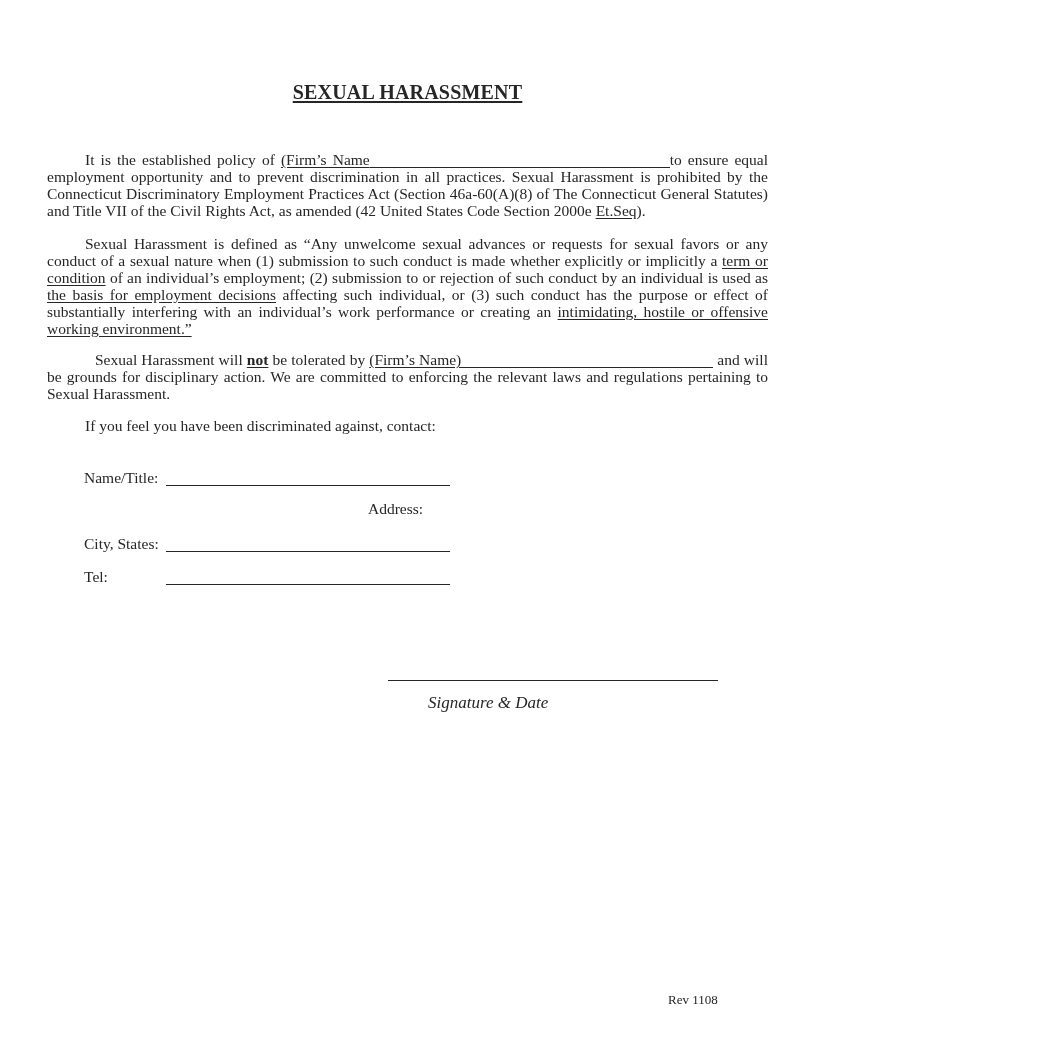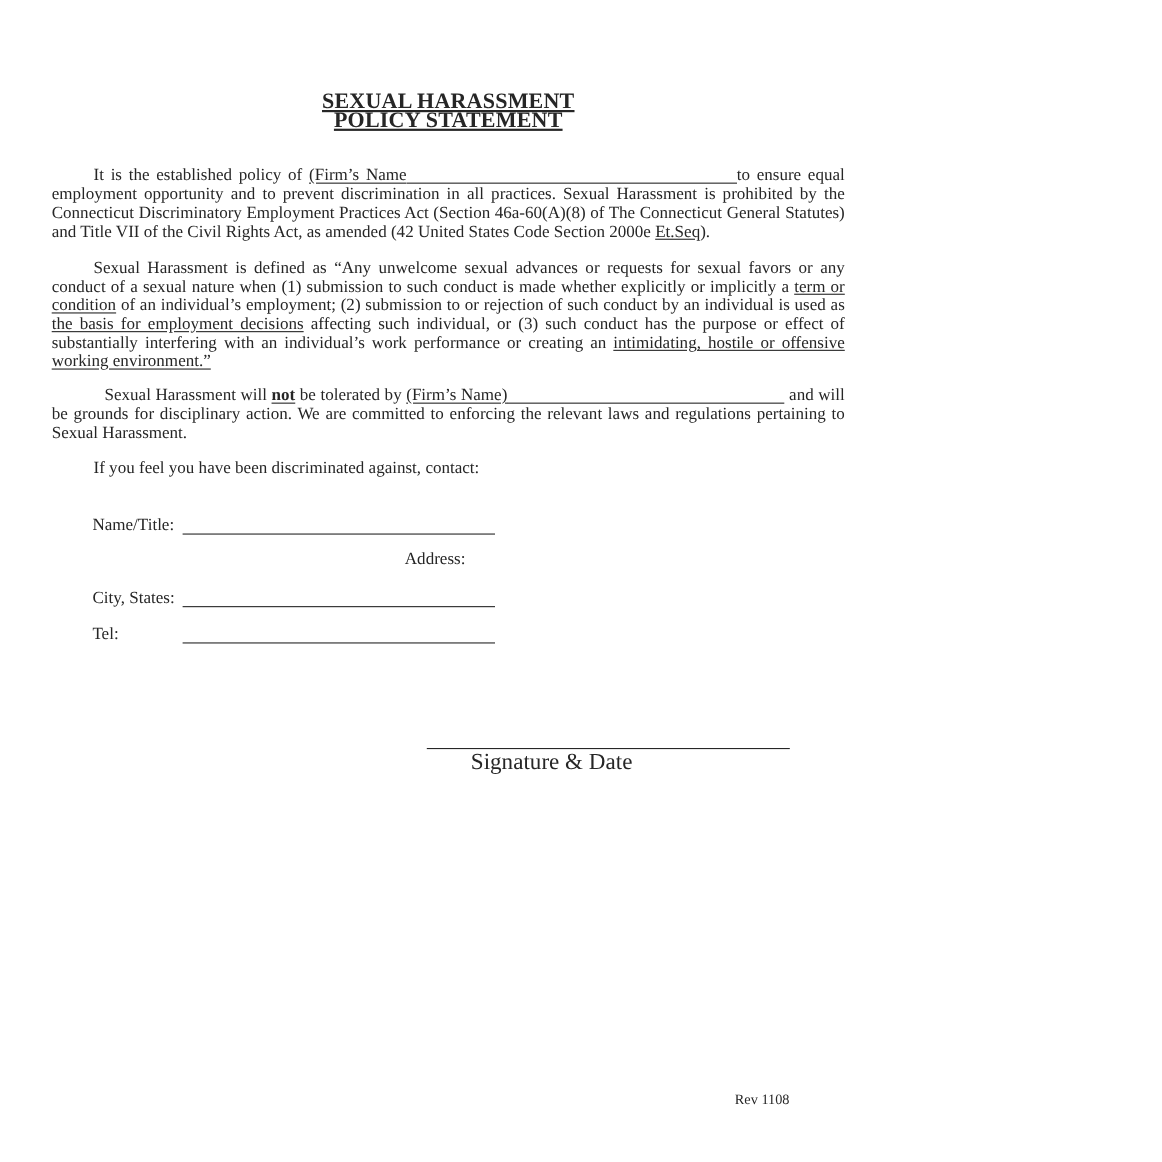--- a/index.html
+++ b/index.html
@@ -51,36 +51,35 @@
     border-bottom: 1px solid #262626;
     height: 17px;
   }
   .f1 { top: 467px; }
   .f2 { top: 500px; flex-direction: column; }
   .f3 { top: 533px; }
   .f4 { top: 566px; }
   .sig-block { left: 388px; top: 680px; width: 330px; }
   .sig-line { border-top: 1.5px solid #262626; height: 0; }
   .sig-label {
-    margin-top: 3px; margin-left: 40px;
-    font-size: 21px; line-height: 17px;
+    margin-top: 13px; margin-left: 40px;
+    font-size: 17px; line-height: 17px; font-style: italic;
   }
   .footer-rev {
     left: 668px; top: 992px;
     font-size: 13px; line-height: 15px;
   }
 </style>
 </head>
 <body>
 
 <div class="page">
 
   <div class="block title-block">
     <div class="tline">SEXUAL HARASSMENT</div>
-    <div class="tline">POLICY STATEMENT</div>
   </div>
 
   <div class="block para p1"><span>It is the established policy of </span><span class="u">(Firm’s Name</span><span class="blank" style="width: 300px;"></span><span>to ensure equal employment opportunity and to prevent discrimination in all practices.  Sexual Harassment is prohibited by the Connecticut Discriminatory Employment Practices Act (Section 46a-60(A)(8) of The Connecticut General Statutes) and Title VII of the Civil Rights Act, as amended (42 United States Code Section 2000e </span><span class="u">Et.Seq</span><span>).</span></div>
 
   <div class="block para p2"><span>Sexual Harassment is defined as “Any unwelcome sexual advances or requests for sexual favors or any conduct of a sexual nature when (1) submission to such conduct is made whether explicitly or implicitly a </span><span class="u">term or condition</span><span> of an individual’s employment; (2) submission to or rejection of such conduct by an individual is used as </span><span class="u">the basis for employment decisions</span><span> affecting such individual, or (3) such conduct has the purpose or effect of substantially interfering with an individual’s work performance or creating an </span><span class="u">intimidating, hostile or offensive working environment.”</span></div>
 
   <div class="block para p3"><span>Sexual Harassment will </span><span class="u b">not</span><span> be tolerated by </span><span class="u">(Firm’s Name)</span><span class="blank" style="width: 252px;"></span><span> and will be grounds for disciplinary action.  We are committed to enforcing the relevant laws and regulations pertaining to Sexual Harassment.</span></div>
 
   <div class="block field-row f1">
     <span class="flabel">Name/Title:</span>

